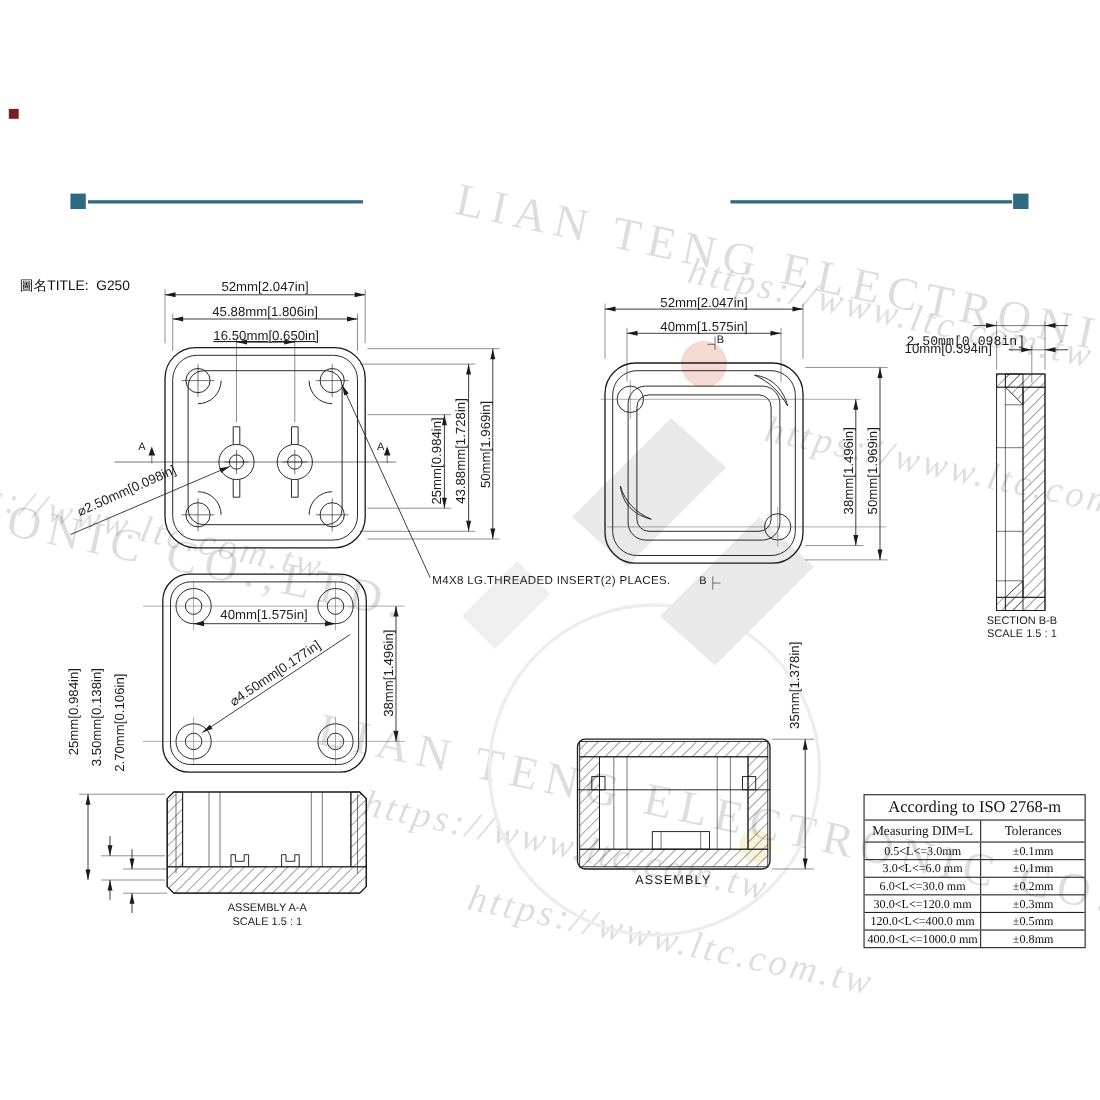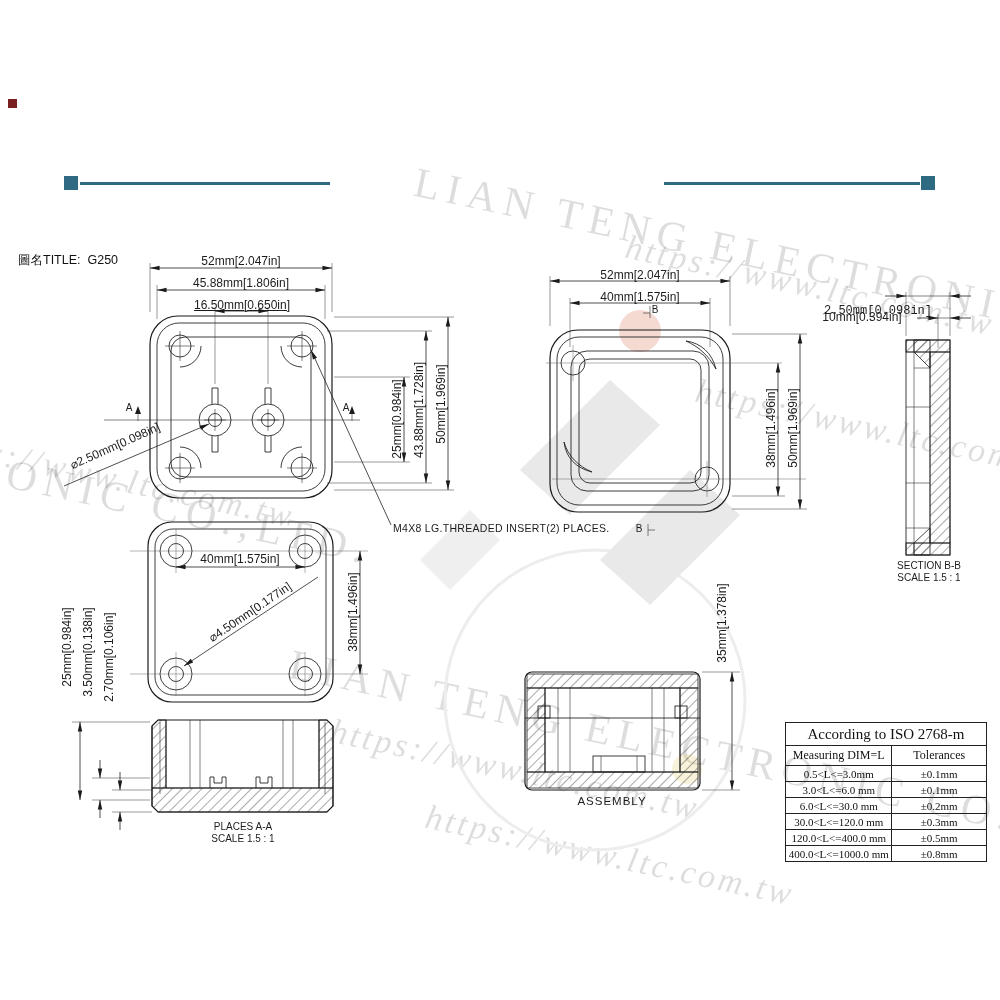--- a/index.html
+++ b/index.html
@@ -341,21 +341,21 @@
     <div class="lbl sm" style="left:929px;top:565px;">SECTION B-B</div>
     <div class="lbl sm" style="left:929px;top:577px;">SCALE 1.5 : 1</div>
 
     <div class="lbl" style="left:240px;top:559px;">40mm[1.575in]</div>
     <div class="lbl secB" style="left:250px;top:612px;">⌀4.50mm[0.177in]</div>
     <div class="lbl rot" style="left:353px;top:612px;">38mm[1.496in]</div>
     <div class="lbl rot" style="left:67px;top:647px;">25mm[0.984in]</div>
     <div class="lbl rot" style="left:88px;top:652px;">3.50mm[0.138in]</div>
     <div class="lbl rot" style="left:109px;top:657px;">2.70mm[0.106in]</div>
 
-    <div class="lbl sm" style="left:243px;top:826px;">PLACES A-A</div>
+    <div class="lbl sm" style="left:243px;top:826px;">ASSEMBLY A-A</div>
     <div class="lbl sm" style="left:243px;top:838px;">SCALE 1.5 : 1</div>
 
     <div class="lbl rot" style="left:722px;top:623px;">35mm[1.378in]</div>
     <div class="lbl" style="left:612px;top:801px;letter-spacing:1px;font-size:11.5px;">ASSEMBLY</div>
   </div>
 
   <div class="tol-table">
     <div class="tt-title">According to ISO 2768-m</div>
     <div class="tt-row tt-head">
       <div class="tt-c1">Measuring  DIM=L</div>

